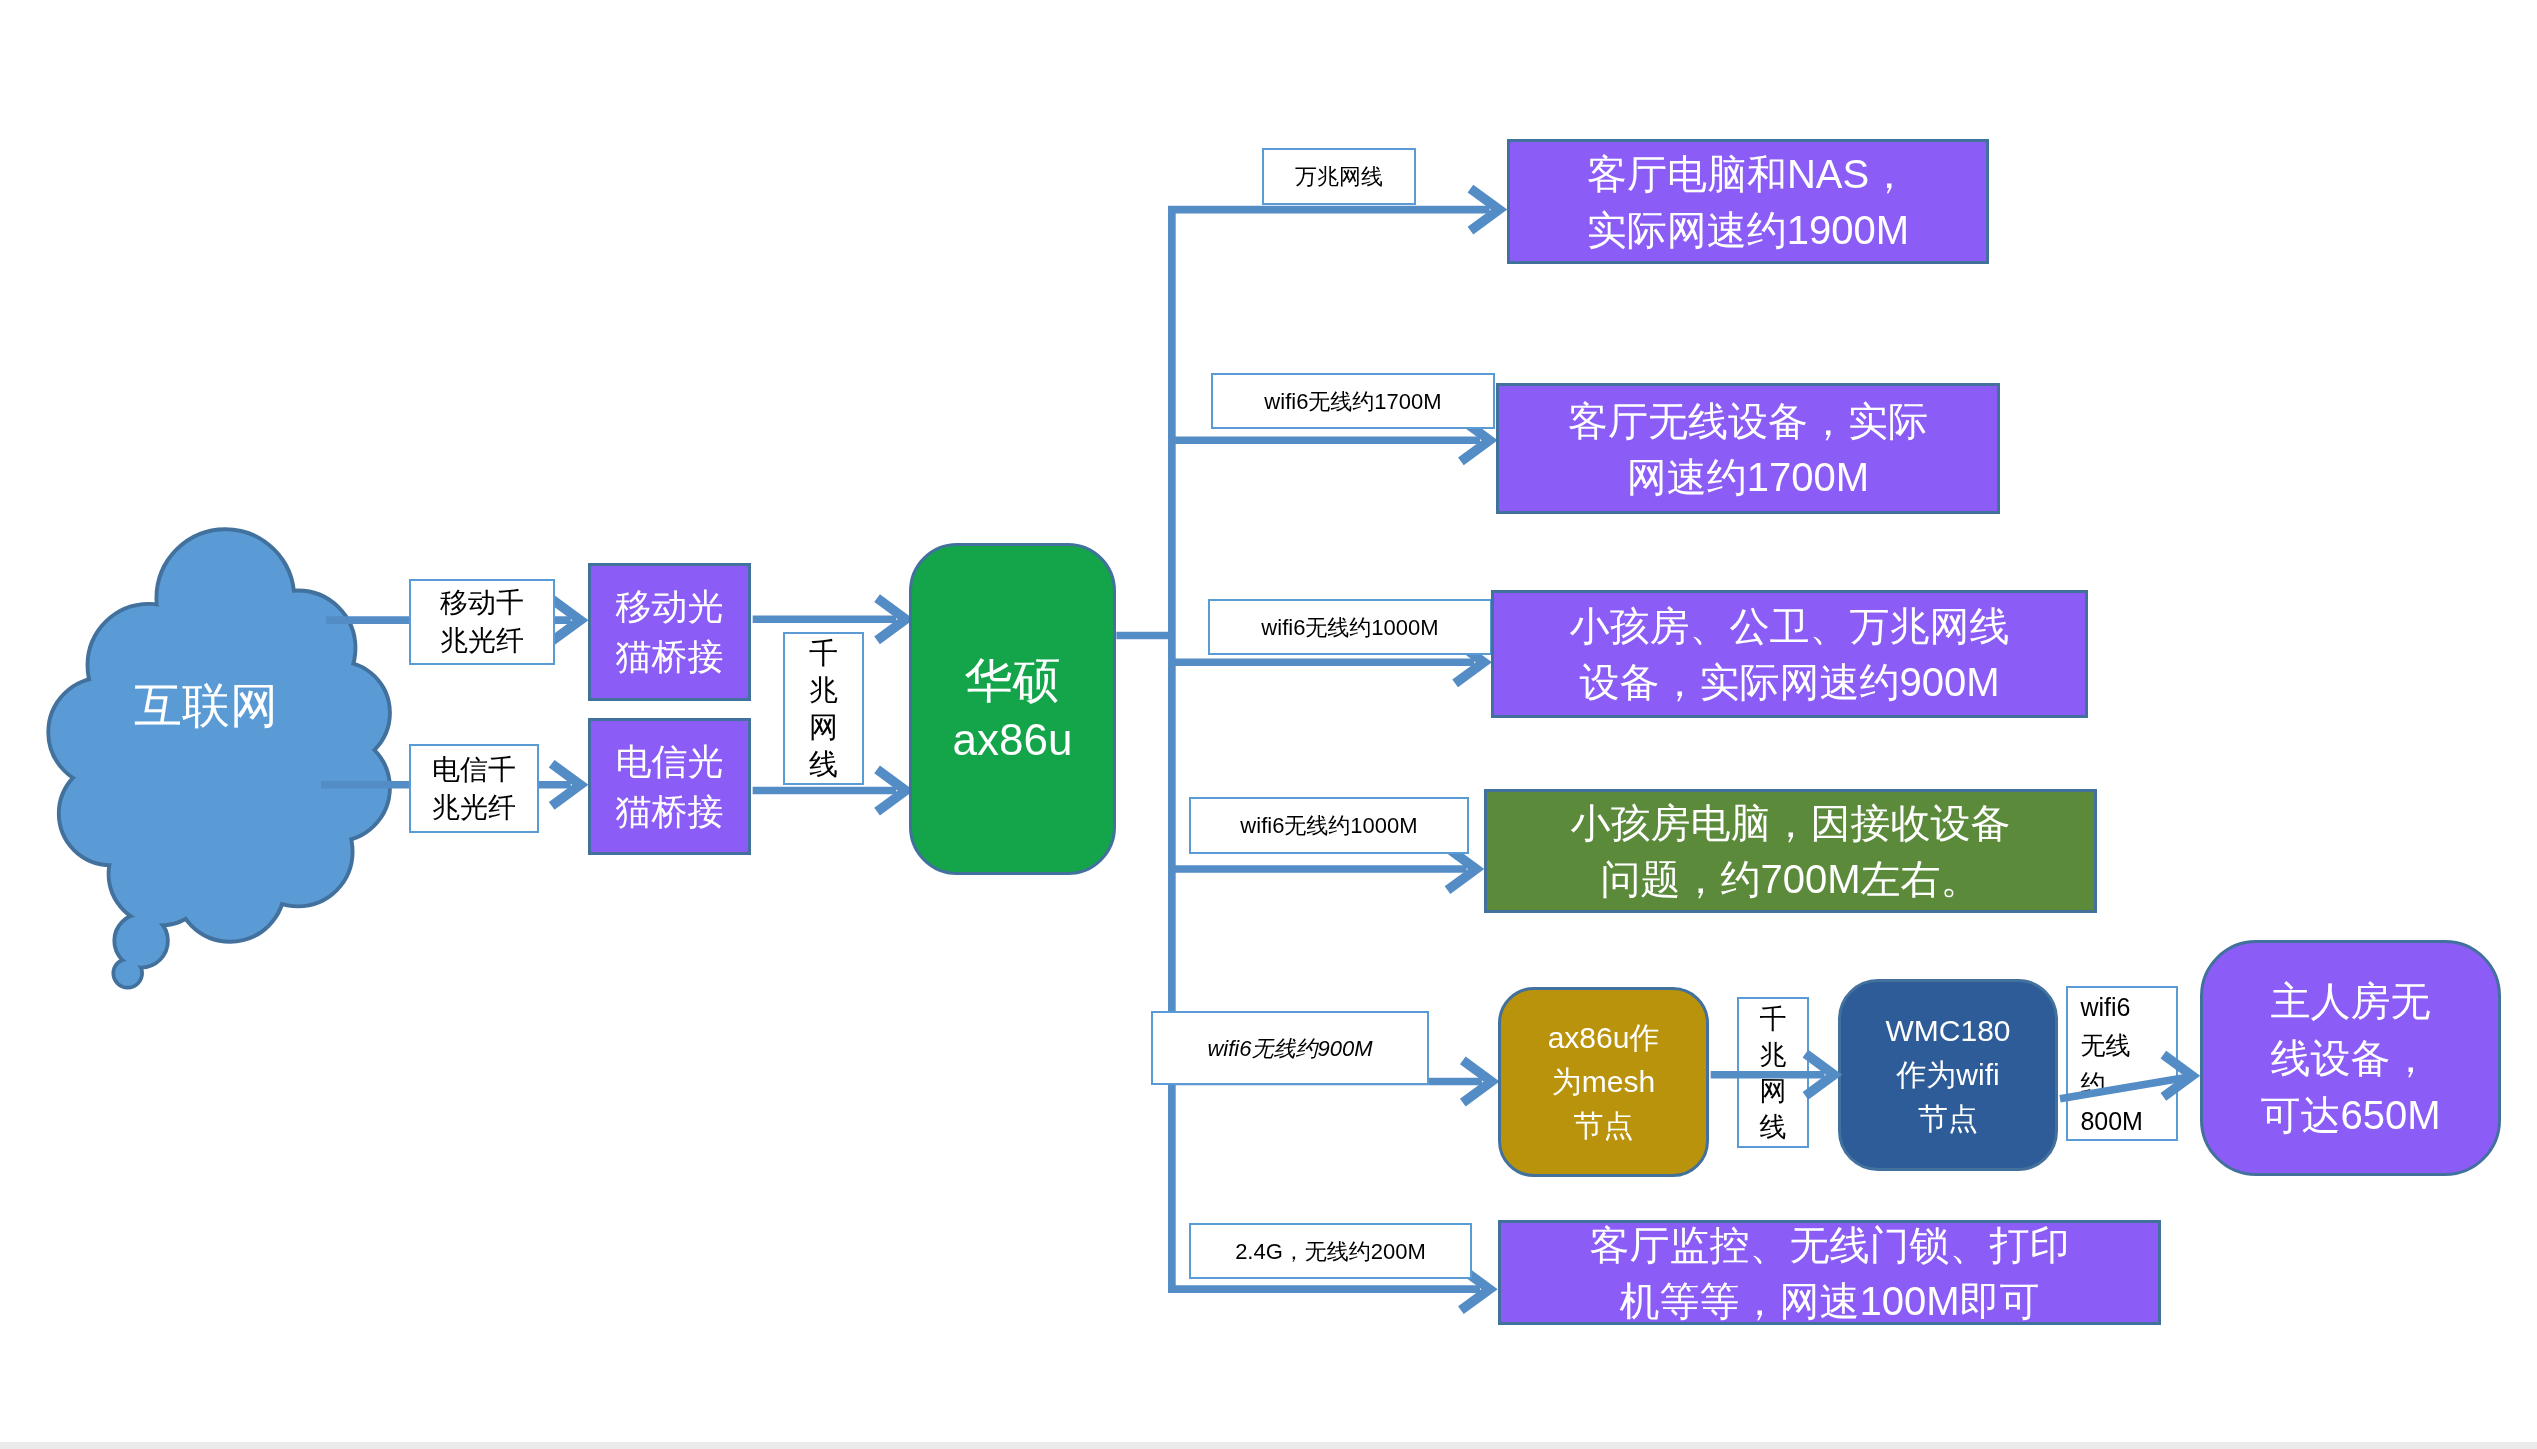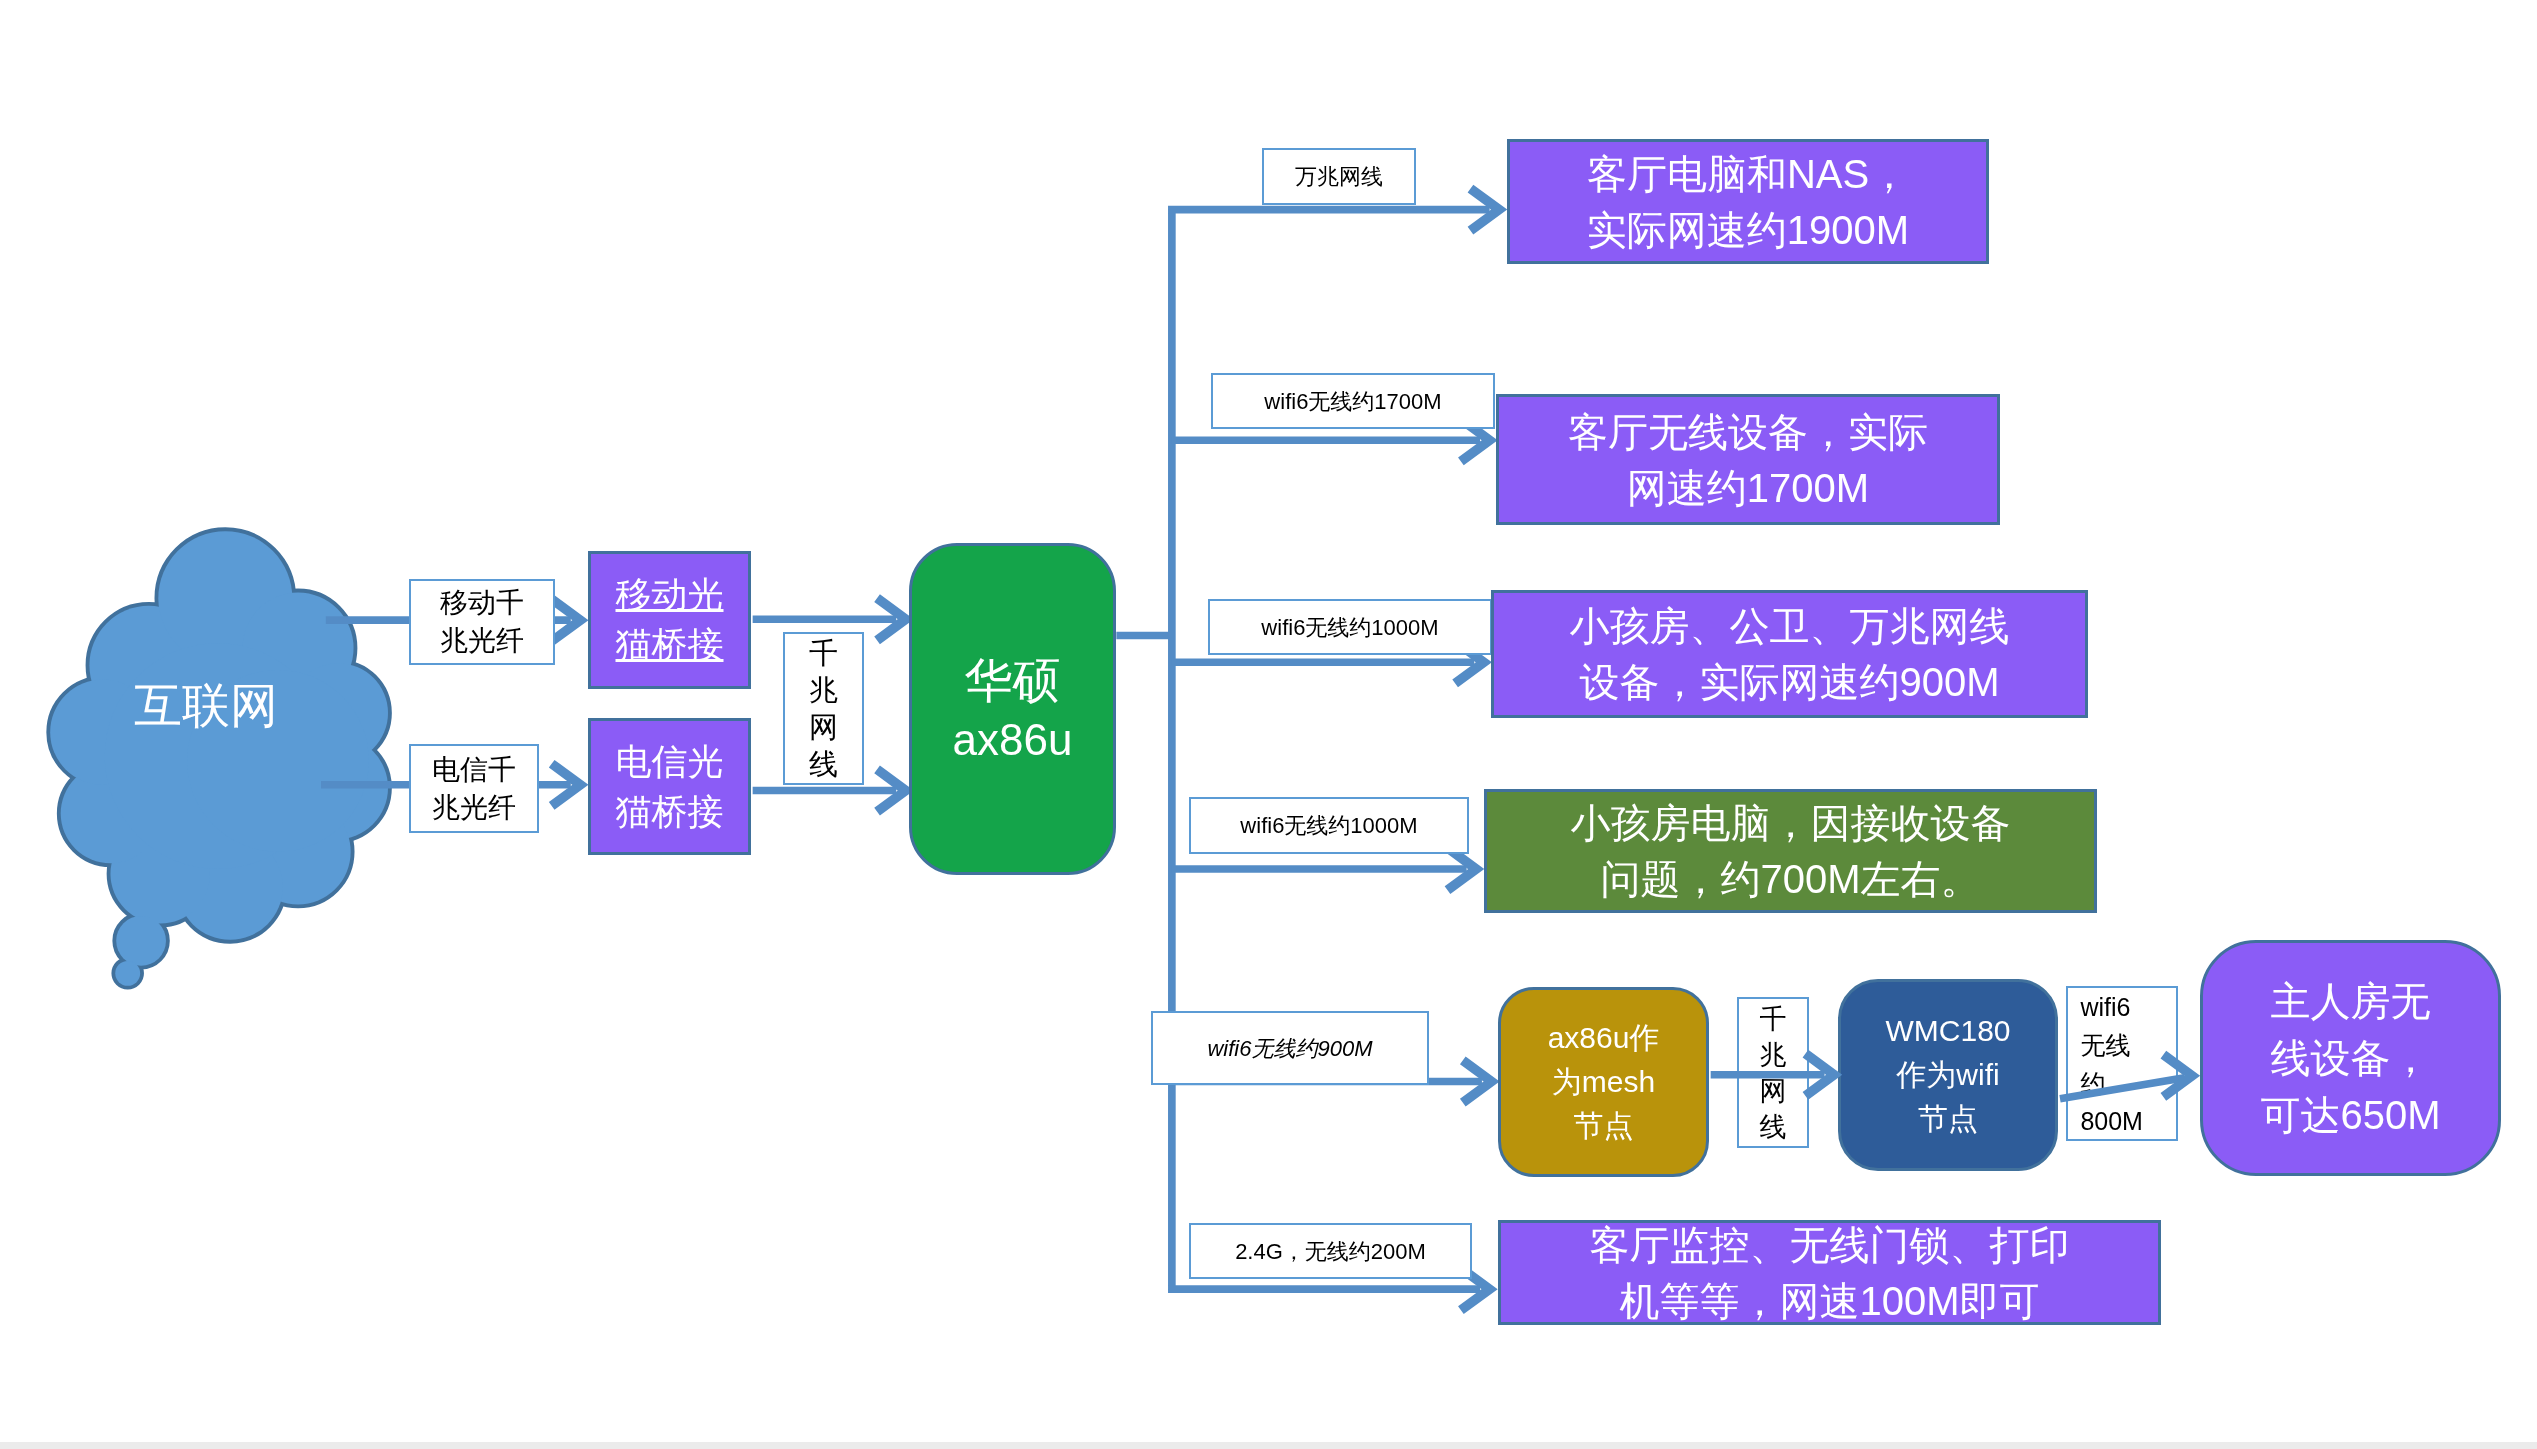--- a/index.html
+++ b/index.html
@@ -110,21 +110,21 @@
 
   <div class="lab two" style="left:409px;top:579px;width:146px;height:86px;">
     <span>移动千</span>
     <span>兆光纤</span>
   </div>
   <div class="lab two" style="left:409px;top:744px;width:130px;height:89px;">
     <span>电信千</span>
     <span>兆光纤</span>
   </div>
 
-  <div class="node blue modem" style="left:588px;top:551px;width:163px;height:138px;text-decoration:underline;">
+  <div class="node blue modem" style="left:588px;top:563px;width:163px;height:138px;">
     <span>移动光</span>
     <span>猫桥接</span>
   </div>
   <div class="node blue modem" style="left:588px;top:718px;width:163px;height:137px;">
     <span>电信光</span>
     <span>猫桥接</span>
   </div>
 
   <div class="lab vert" style="left:783px;top:632px;width:81px;height:153px;">
     <span>千</span>
@@ -143,21 +143,21 @@
   <div class="lab" style="left:1208px;top:599px;width:284px;height:56px;">wifi6无线约1000M</div>
   <div class="lab" style="left:1189px;top:797px;width:280px;height:57px;">wifi6无线约1000M</div>
   <div class="lab" style="left:1151px;top:1011px;width:278px;height:74px;font-style:italic;">wifi6无线约900M</div>
   <div class="lab" style="left:1189px;top:1223px;width:283px;height:56px;">2.4G，无线约200M</div>
 
   <div class="node blue" style="left:1507px;top:139px;width:482px;height:125px;">
     <span>客厅电脑和NAS，</span>
     <span>实际网速约1900M</span>
   </div>
 
-  <div class="node blue" style="left:1496px;top:394px;width:504px;height:131px;">
+  <div class="node blue" style="left:1496px;top:383px;width:504px;height:131px;">
     <span>客厅无线设备，实际</span>
     <span>网速约1700M</span>
   </div>
 
   <div class="node blue" style="left:1491px;top:590px;width:597px;height:128px;">
     <span>小孩房、公卫、万兆网线</span>
     <span>设备，实际网速约900M</span>
   </div>
 
   <div class="node olive" style="left:1484px;top:789px;width:613px;height:124px;">

